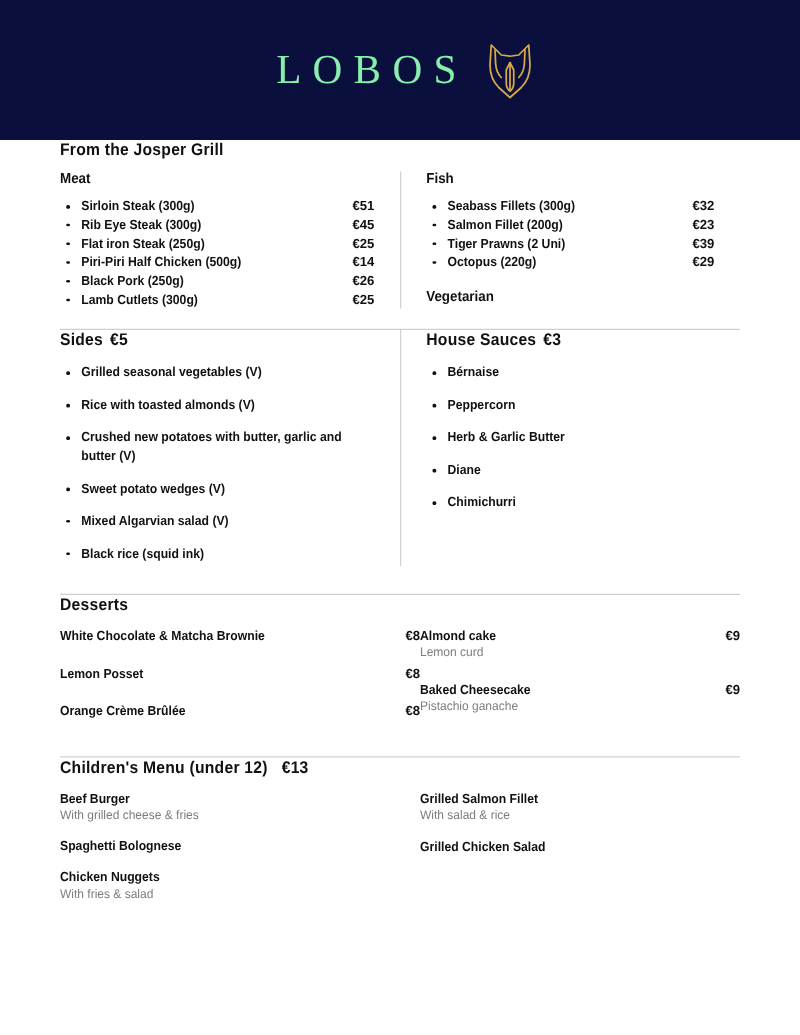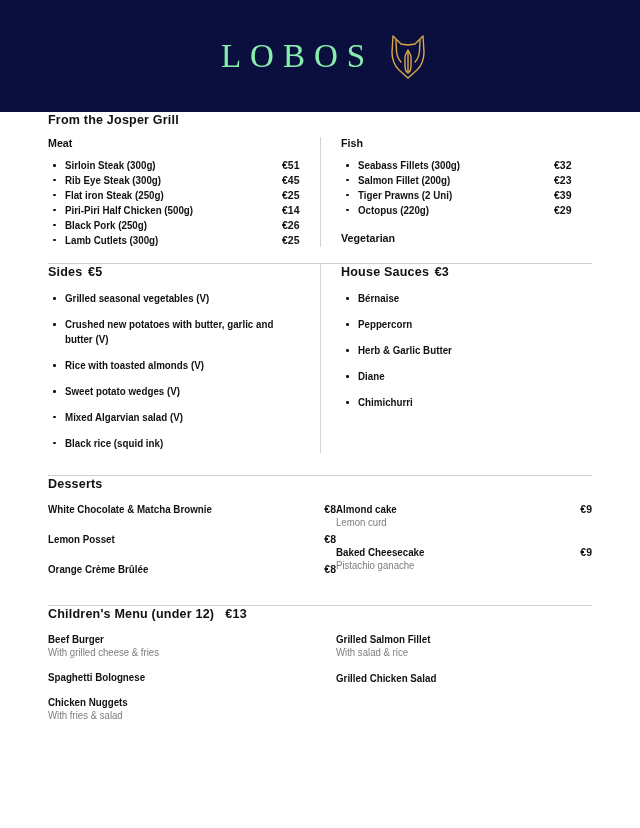--- a/index.html
+++ b/index.html
@@ -209,24 +209,24 @@
     <div class="section" data-name="section-sides-sauces">
       <div class="cols" style="margin-top:0;" data-name="sides-columns">
 
         <div class="col-l" data-name="sides-column">
           <div class="sec-title" data-name="section-title-sides"><span data-name="sides-label">Sides</span><span class="price-inline" data-name="sides-price">€5</span></div>
           <ul class="items loose" style="margin-top:12px;" data-name="sides-list">
             <li data-name="list-item">
                 <span class="it-name" data-name="item-name">Grilled seasonal vegetables (V)</span>
               </li>
             <li data-name="list-item">
+                <span class="it-name" data-name="item-name">Rice with toasted almonds (V)</span>
+              </li>
+            <li data-name="list-item">
                 <span class="it-name" data-name="item-name">Crushed new potatoes with butter, garlic and butter (V)</span>
-              </li>
-            <li data-name="list-item">
-                <span class="it-name" data-name="item-name">Rice with toasted almonds (V)</span>
               </li>
             <li data-name="list-item">
                 <span class="it-name" data-name="item-name">Sweet potato wedges (V)</span>
               </li>
             <li data-name="list-item">
                 <span class="it-name" data-name="item-name">Mixed Algarvian salad (V)</span>
               </li>
             <li data-name="list-item">
                 <span class="it-name" data-name="item-name">Black rice (squid ink)</span>
               </li>

